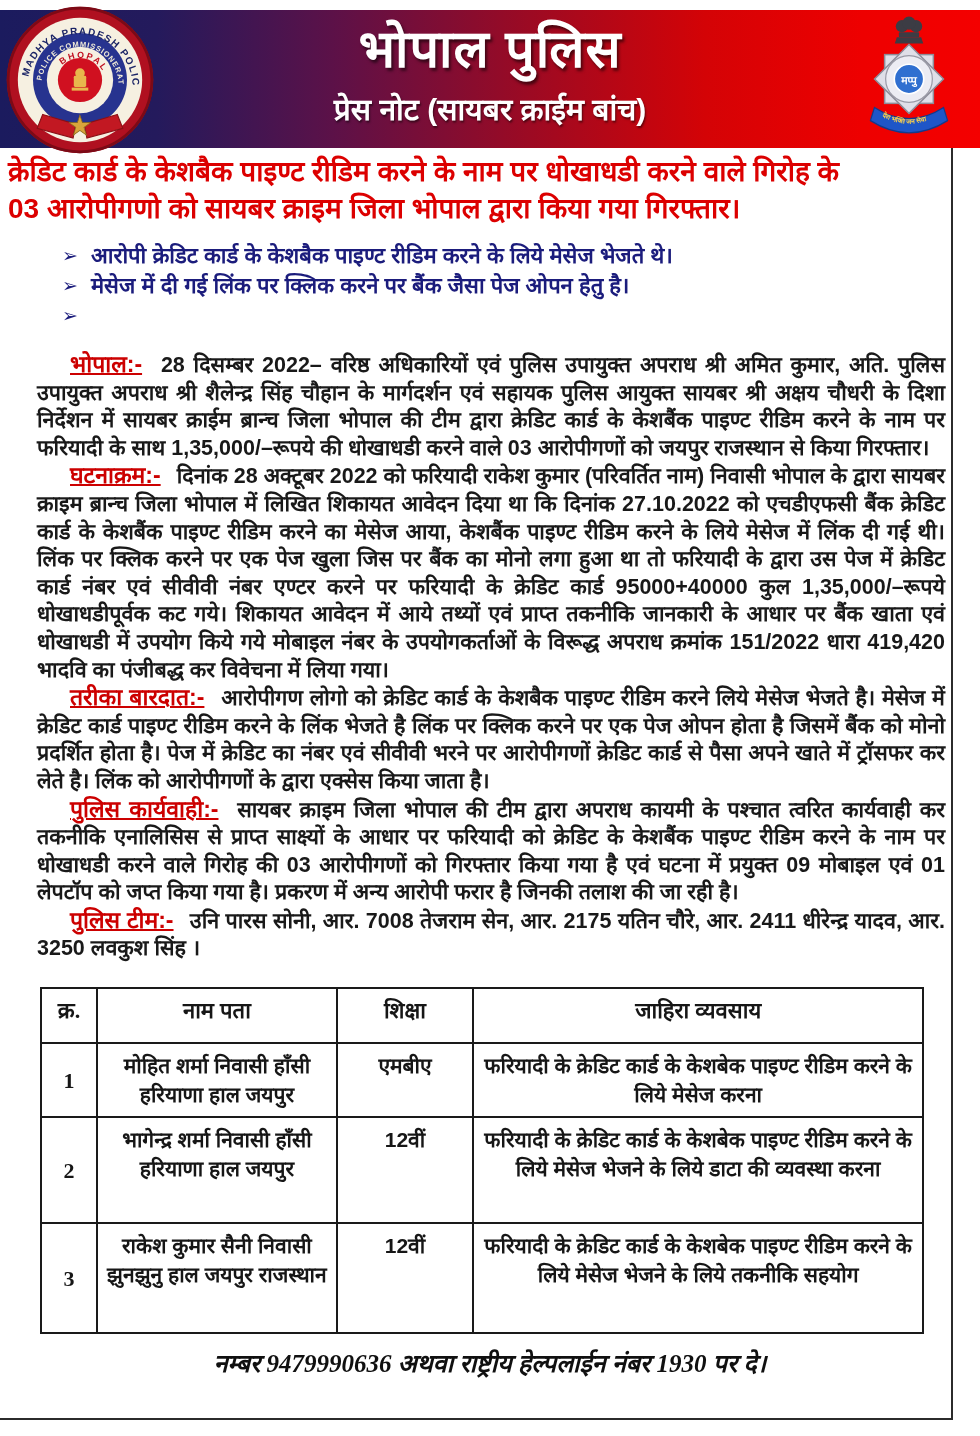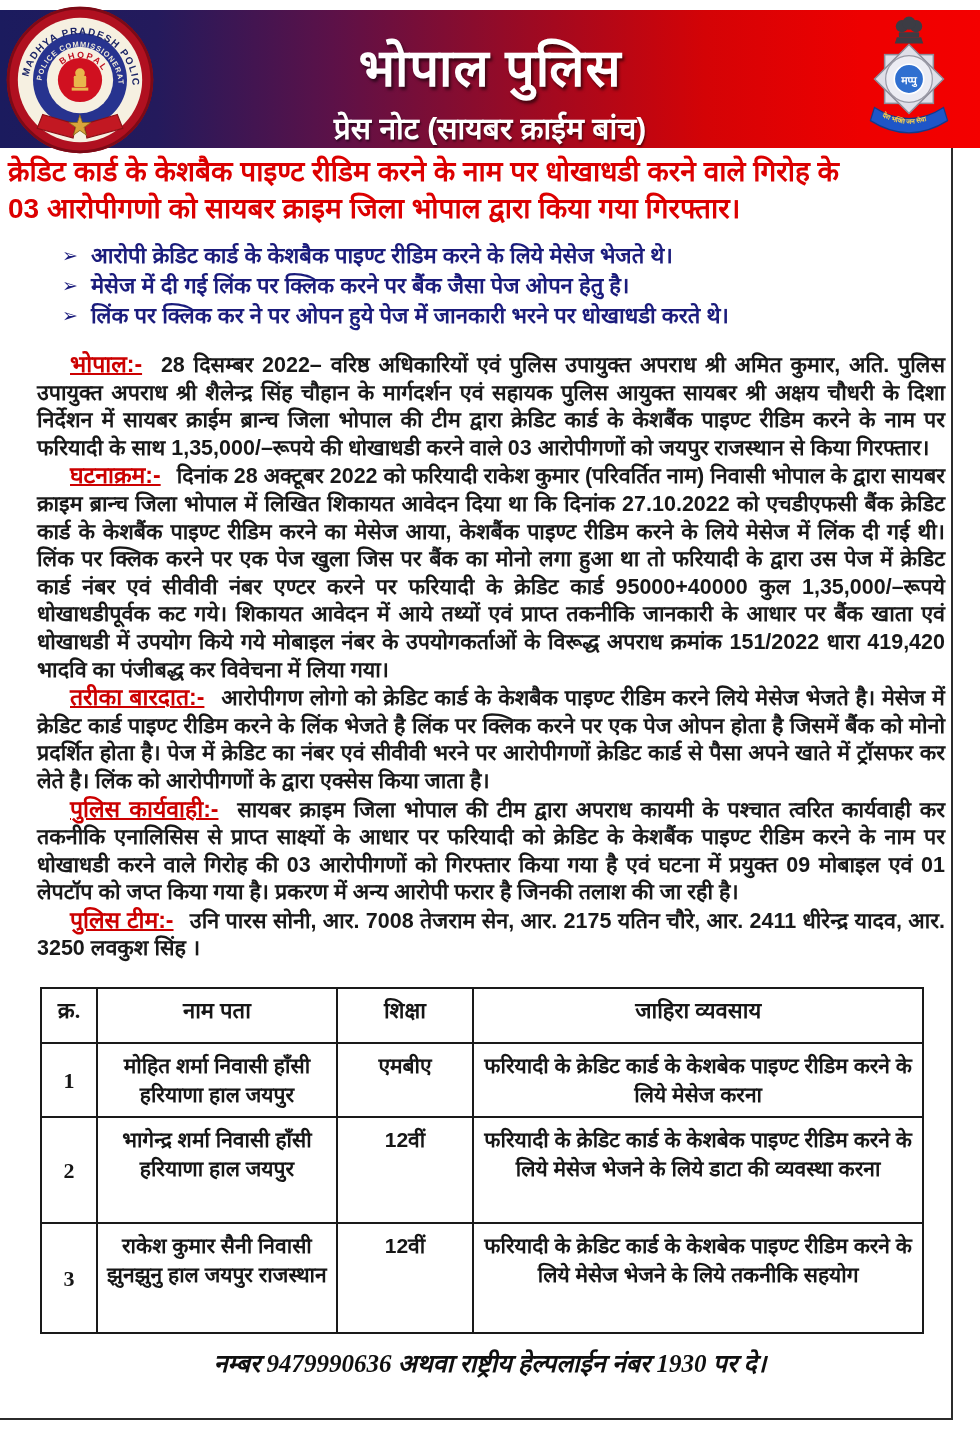--- a/index.html
+++ b/index.html
@@ -19,21 +19,21 @@
   
   .banner {
     position: relative;
     margin-top: 10px;
     height: 138px;
     background: linear-gradient(90deg,#1b1b5e 0%,#241a5c 16%,#5c1148 34%,#9c0a23 54%,#d40306 72%,#ee0000 88%,#f40000 100%);
     color: #fff;
     text-align: center;
   }
   .banner-title {
-    padding-top: 20px;
+    padding-top: 1px;
     font-size: 52px;
     font-weight: 800;
     letter-spacing: 1px;
     text-shadow: 2px 3px 3px rgba(0,0,0,.55);
   }
   .banner-subtitle {
     margin-top: 6px;
     font-size: 30px;
     font-weight: 800;
     text-shadow: 1px 2px 2px rgba(0,0,0,.5);
@@ -195,21 +195,20 @@
     <li>
       <span class="bullet-arrow">➢</span>
       <span>आरोपी क्रेडिट कार्ड के केशबैक पाइण्ट रीडिम करने के लिये मेसेज भेजते थे।</span>
     </li>
     <li>
       <span class="bullet-arrow">➢</span>
       <span>मेसेज में दी गई लिंक पर क्लिक करने पर बैंक जैसा पेज ओपन हेतु है।</span>
     </li>
     <li>
       <span class="bullet-arrow">➢</span>
-      <span>लिंक पर क्लिक कर ने पर ओपन हुये पेज में जानकारी भरने पर धोखाधडी करते थे।</span>
     </li>
   </ul>
 
   <div class="content">
     <p class="para">
       <span class="sec-label">भोपाल:-</span>
       <span>28 दिसम्बर 2022– वरिष्ठ अधिकारियों एवं पुलिस उपायुक्त अपराध श्री अमित कुमार, अति. पुलिस उपायुक्त अपराध श्री शैलेन्द्र सिंह चौहान के मार्गदर्शन एवं सहायक पुलिस आयुक्त सायबर श्री अक्षय चौधरी के दिशा निर्देशन में सायबर क्राईम ब्रान्च जिला भोपाल की टीम द्वारा क्रेडिट कार्ड के केशबैंक पाइण्ट रीडिम करने के नाम पर फरियादी के साथ 1,35,000/–रूपये की धोखाधडी करने वाले 03 आरोपीगणों को जयपुर राजस्थान से किया गिरफ्तार।</span>
     </p>
     <p class="para">
       <span class="sec-label">घटनाक्रम:-</span>

